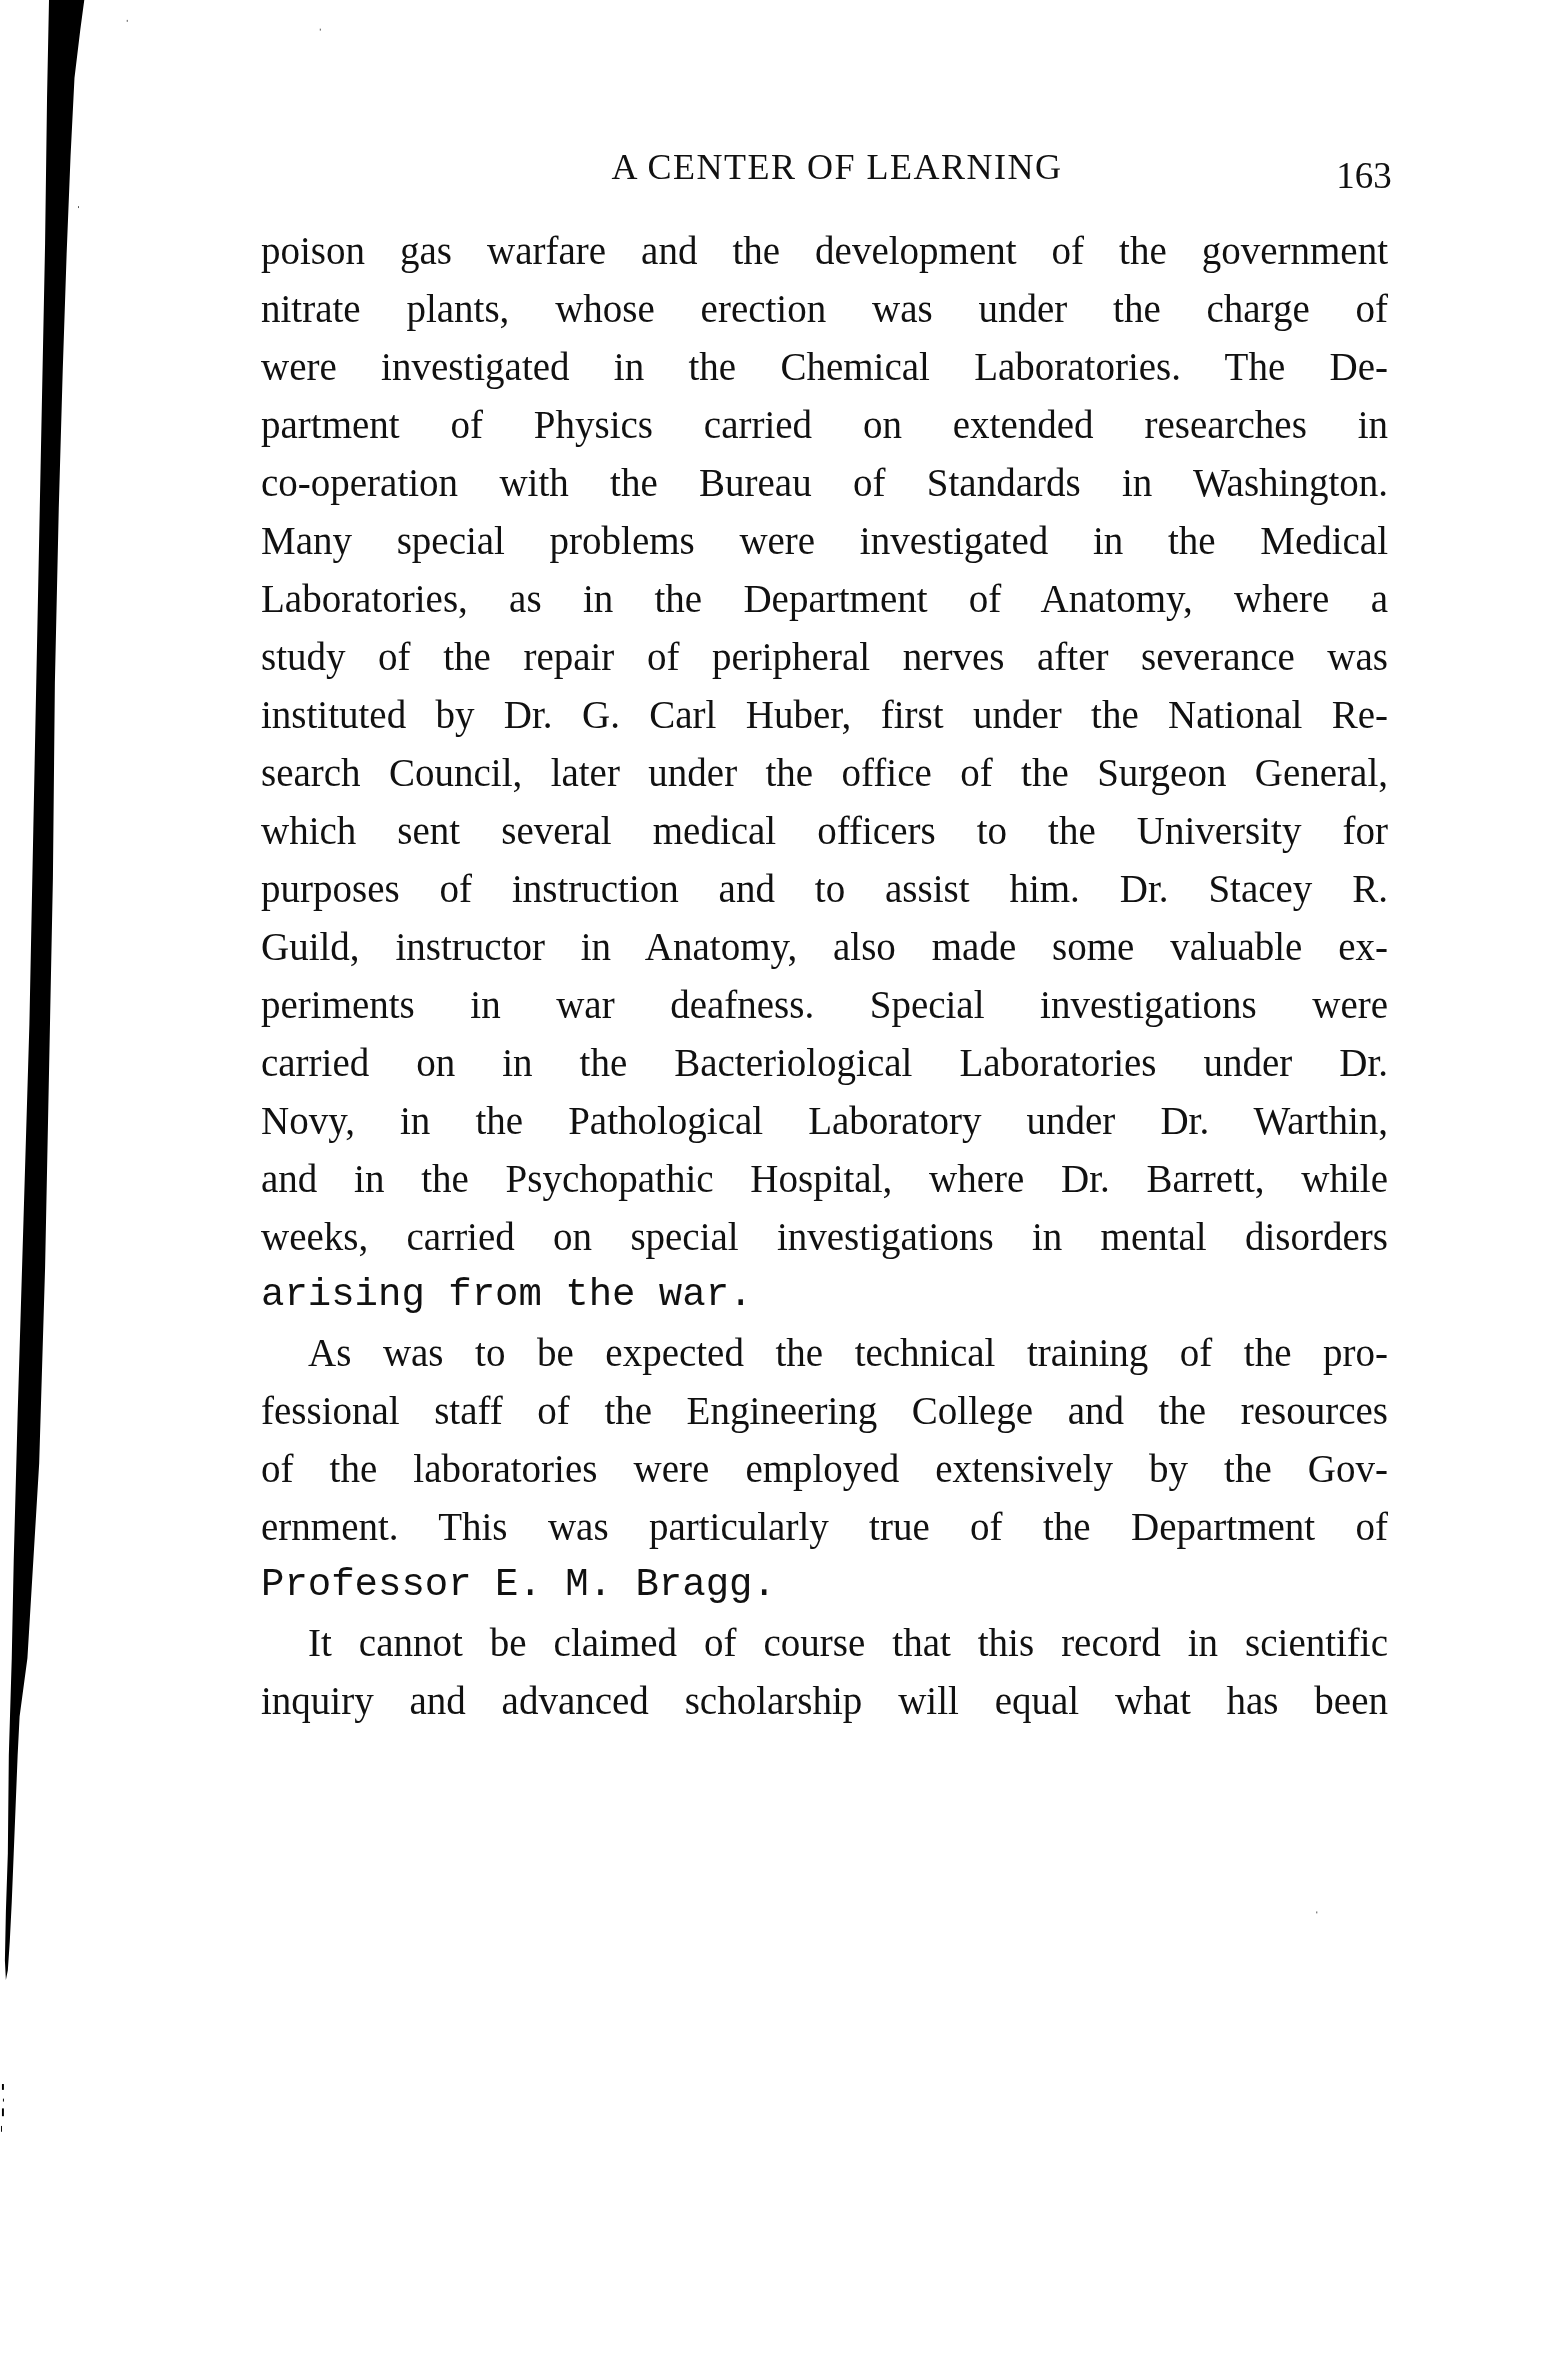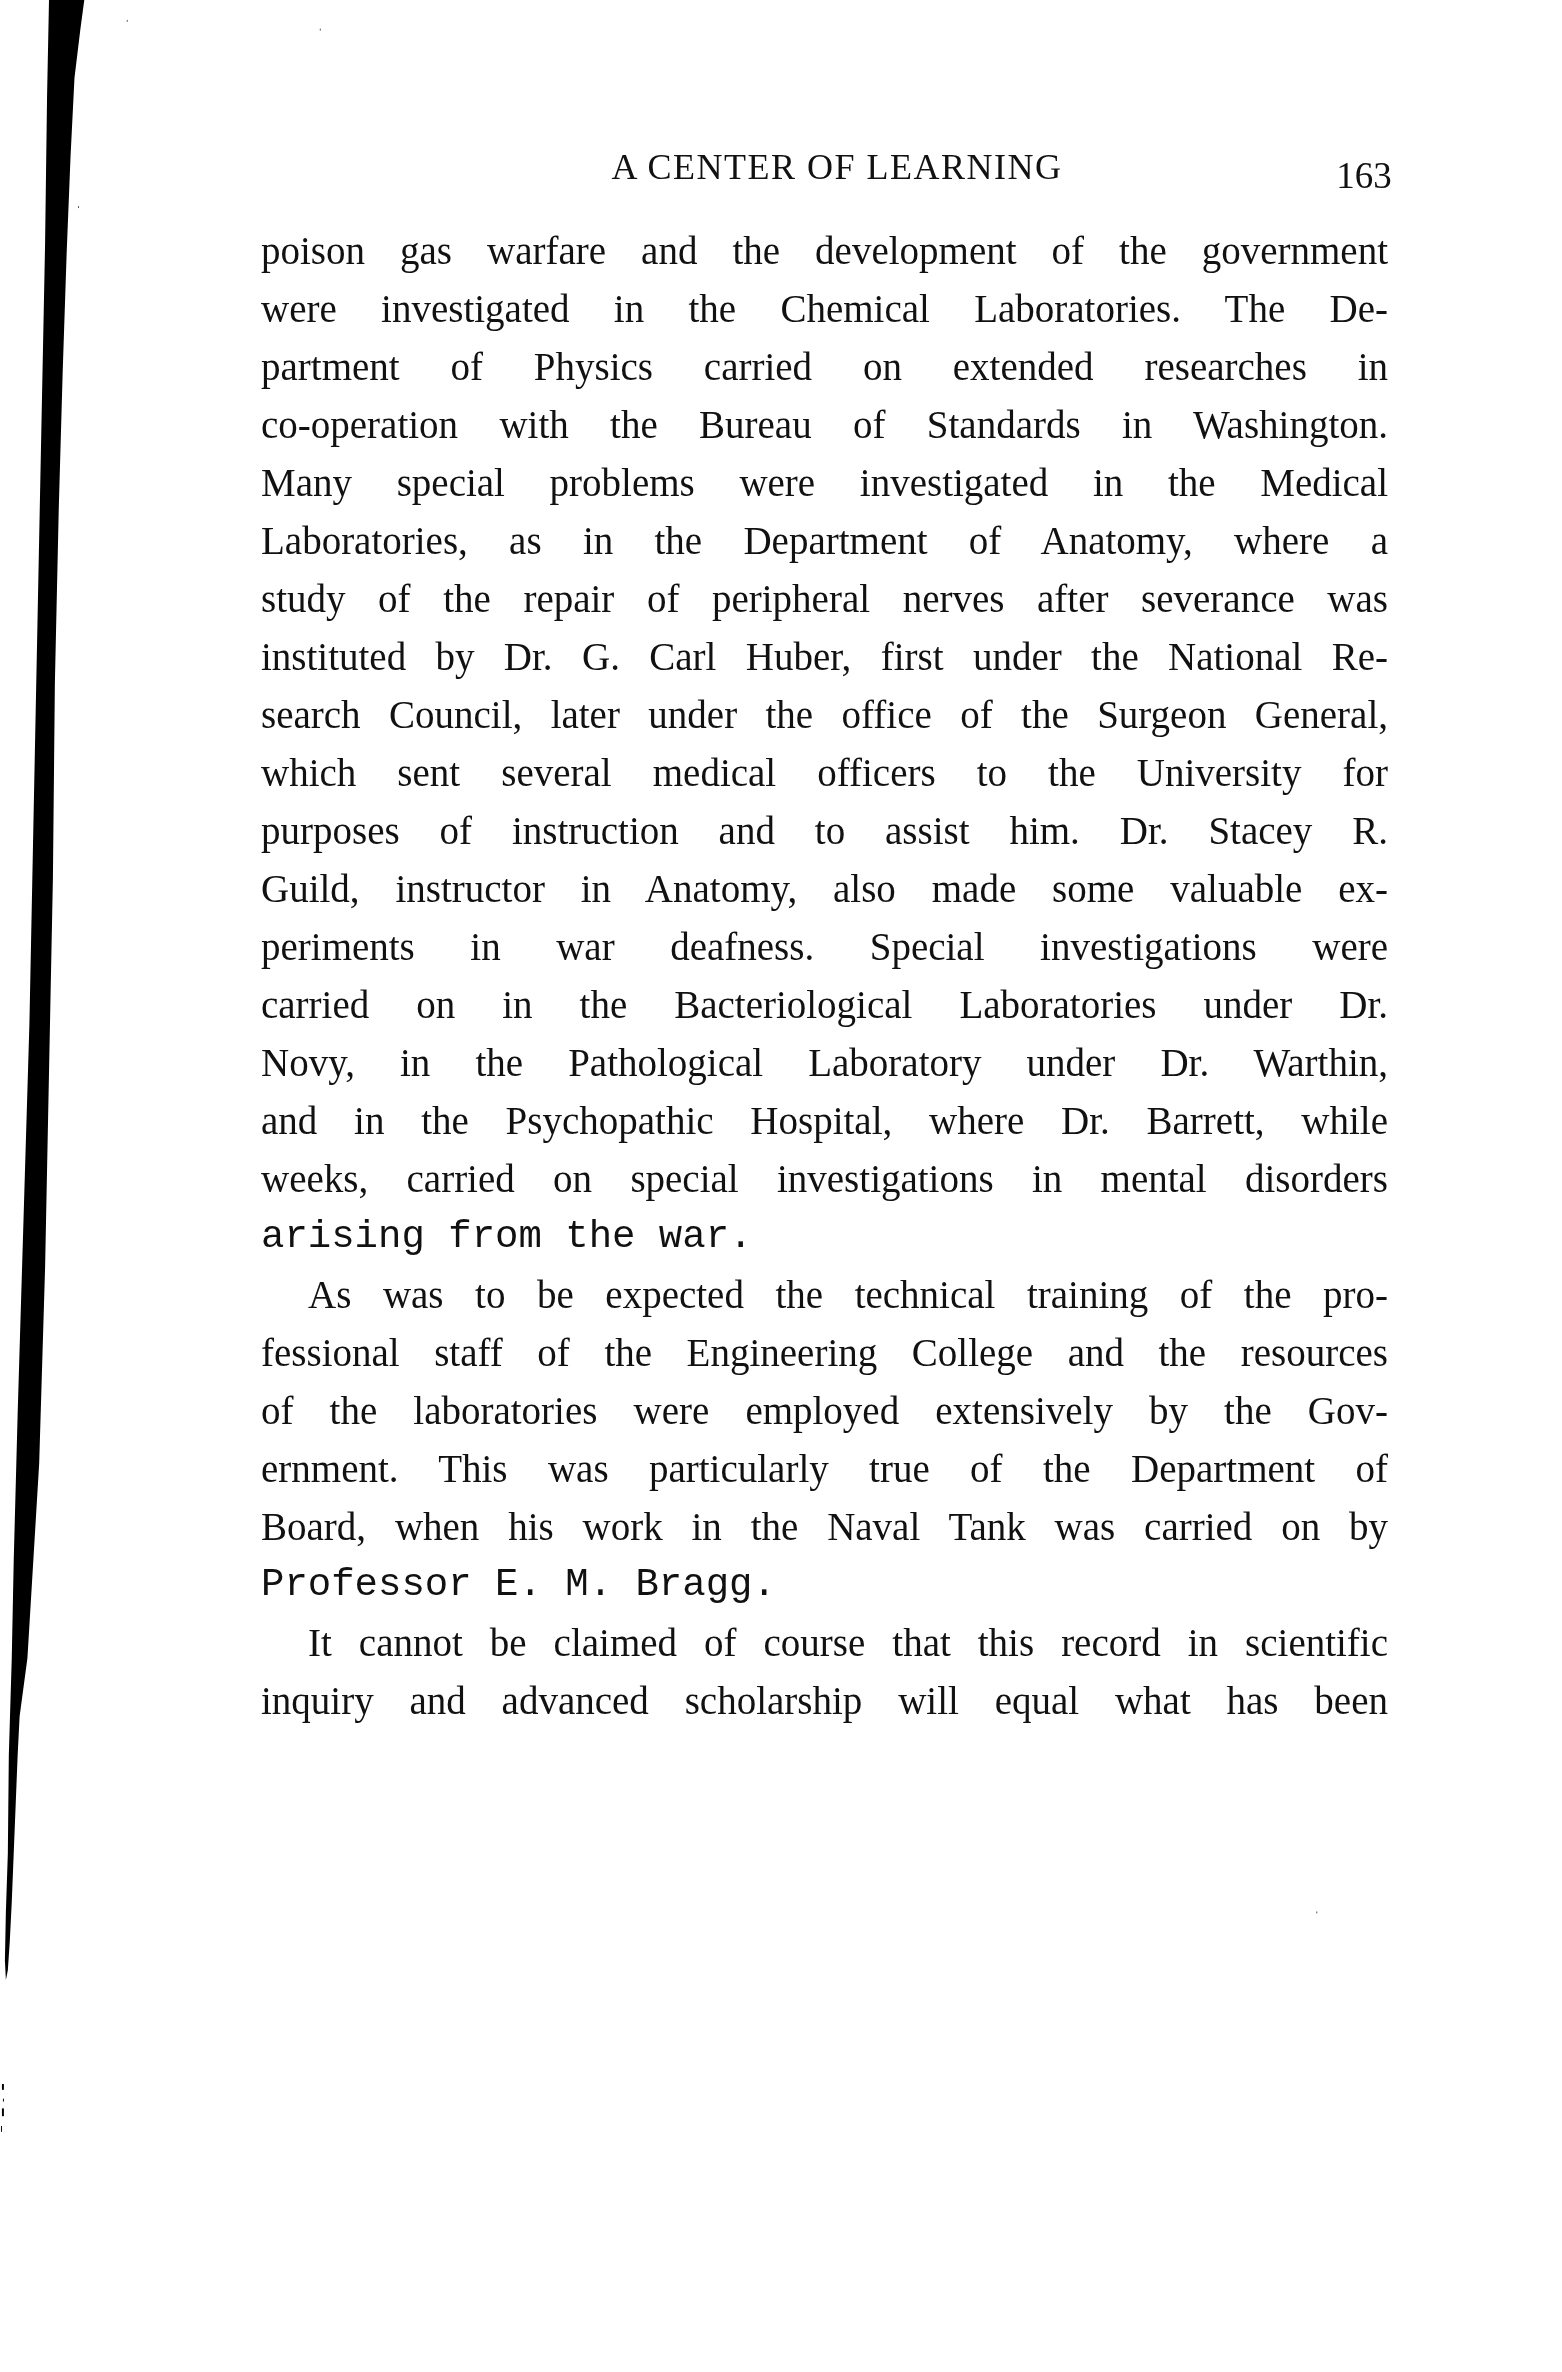--- a/index.html
+++ b/index.html
@@ -95,20 +95,21 @@
 </svg>
 
 <div class="running-head">
   <div class="running-title">A CENTER OF LEARNING</div>
   <div class="folio">163</div>
 </div>
 
 <div class="text-block">
   <div>
     <div class="line">poison gas warfare and the development of the government</div>
+    <div class="line">nitrate plants, whose erection was under the charge of</div>
     <div class="line">were investigated in the Chemical Laboratories.  The De-</div>
     <div class="line">partment of Physics carried on extended researches in</div>
     <div class="line">co-operation with the Bureau of Standards in Washington.</div>
     <div class="line">Many special problems were investigated in the Medical</div>
     <div class="line">Laboratories, as in the Department of Anatomy, where a</div>
     <div class="line">study of the repair of peripheral nerves after severance was</div>
     <div class="line">instituted by Dr. G. Carl Huber, first under the National Re-</div>
     <div class="line">search Council, later under the office of the Surgeon General,</div>
     <div class="line">which sent several medical officers to the University for</div>
     <div class="line">purposes of instruction and to assist him.  Dr. Stacey R.</div>
@@ -118,21 +119,20 @@
     <div class="line">Novy, in the Pathological Laboratory under Dr. Warthin,</div>
     <div class="line">and in the Psychopathic Hospital, where Dr. Barrett, while</div>
     <div class="line">weeks, carried on special investigations in mental disorders</div>
     <div class="line last">arising from the war.</div>
   </div>
   <div>
     <div class="line indent">As was to be expected the technical training of the pro-</div>
     <div class="line">fessional staff of the Engineering College and the resources</div>
     <div class="line">of the laboratories were employed extensively by the Gov-</div>
     <div class="line">ernment.  This was particularly true of the Department of</div>
-    <div class="line">Board, when his work in the Naval Tank was carried on by</div>
     <div class="line last">Professor E. M. Bragg.</div>
   </div>
   <div>
     <div class="line indent">It cannot be claimed of course that this record in scientific</div>
     <div class="line">inquiry and advanced scholarship will equal what has been</div>
   </div>
 </div>
 
 
 </body></html>

